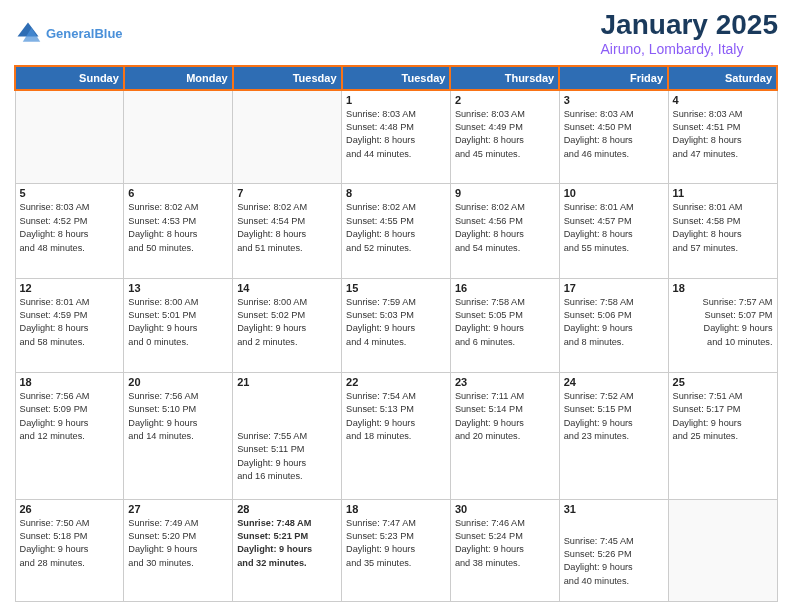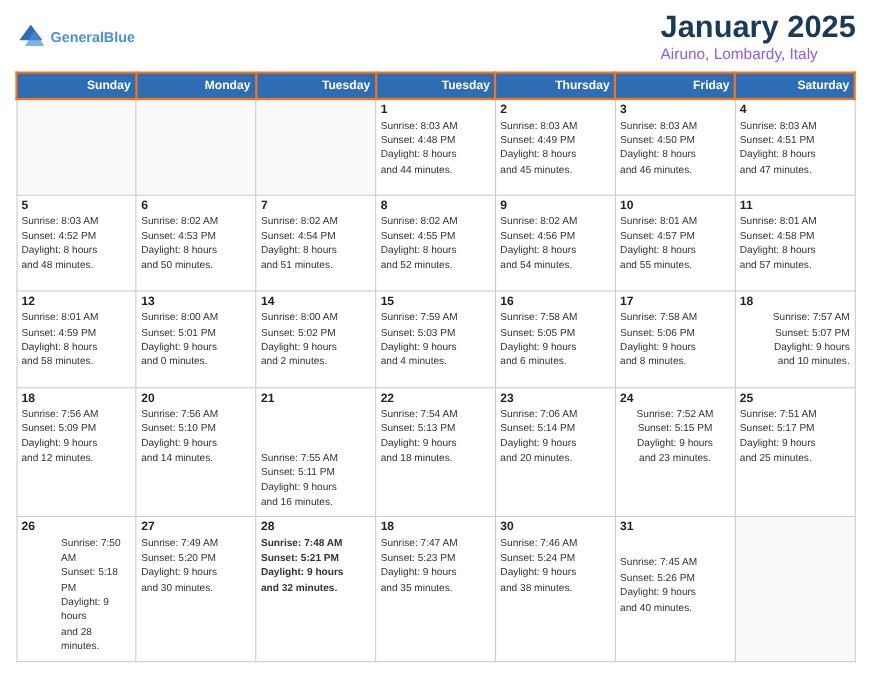--- a/index.html
+++ b/index.html
@@ -284,44 +284,44 @@
           </td>
           <td>
             <div class="day-num">22</div>
             <div class="day-info" style="white-space: pre-line;">Sunrise: 7:54 AM
 Sunset: 5:13 PM
 Daylight: 9 hours
 and 18 minutes.</div>
           </td>
           <td>
             <div class="day-num">23</div>
-            <div class="day-info" style="white-space: pre-line;">Sunrise: 7:06 AM
+            <div class="day-info" style="white-space: pre-line;">Sunrise: 7:11 AM
 Sunset: 5:14 PM
 Daylight: 9 hours
 and 20 minutes.</div>
           </td>
           <td>
             <div class="day-num">24</div>
-            <div class="day-info" style="white-space: pre-line; text-align: center;">Sunrise: 7:52 AM
+            <div class="day-info" style="white-space: pre-line;">Sunrise: 7:52 AM
 Sunset: 5:15 PM
 Daylight: 9 hours
 and 23 minutes.</div>
           </td>
           <td>
             <div class="day-num">25</div>
             <div class="day-info" style="white-space: pre-line;">Sunrise: 7:51 AM
 Sunset: 5:17 PM
 Daylight: 9 hours
 and 25 minutes.</div>
           </td>
         </tr>
         <tr>
           <td>
             <div class="day-num">26</div>
-            <div class="day-info" style="white-space: pre-line; margin-left: 36px;">Sunrise: 7:50 AM
+            <div class="day-info" style="white-space: pre-line;">Sunrise: 7:50 AM
 Sunset: 5:18 PM
 Daylight: 9 hours
 and 28 minutes.</div>
           </td>
           <td>
             <div class="day-num">27</div>
             <div class="day-info" style="white-space: pre-line;">Sunrise: 7:49 AM
 Sunset: 5:20 PM
 Daylight: 9 hours
 and 30 minutes.</div>

